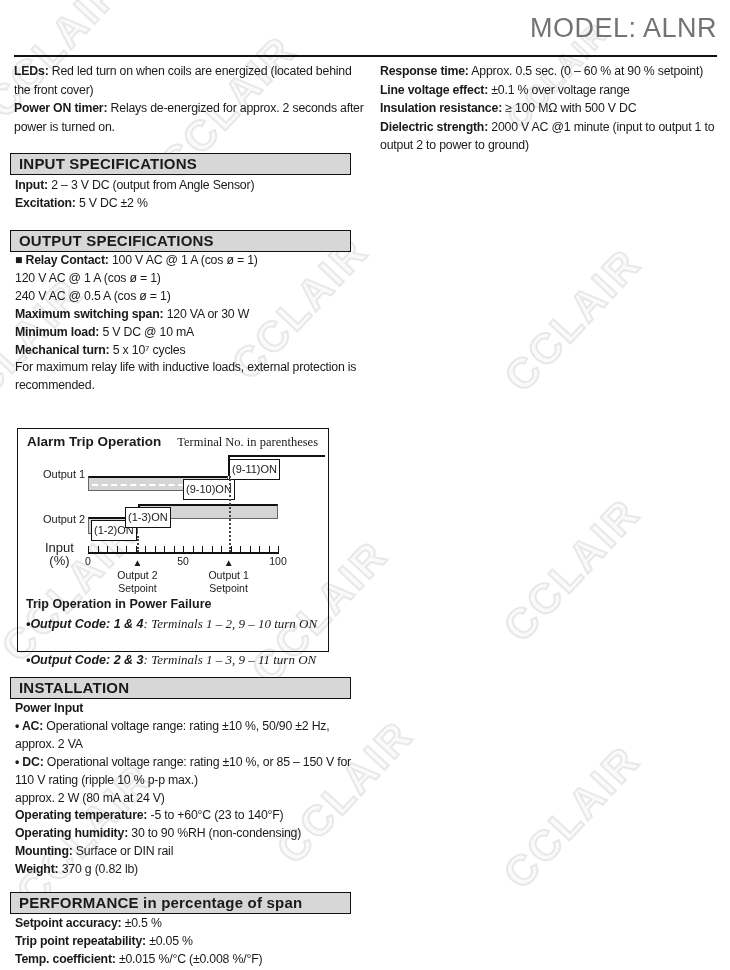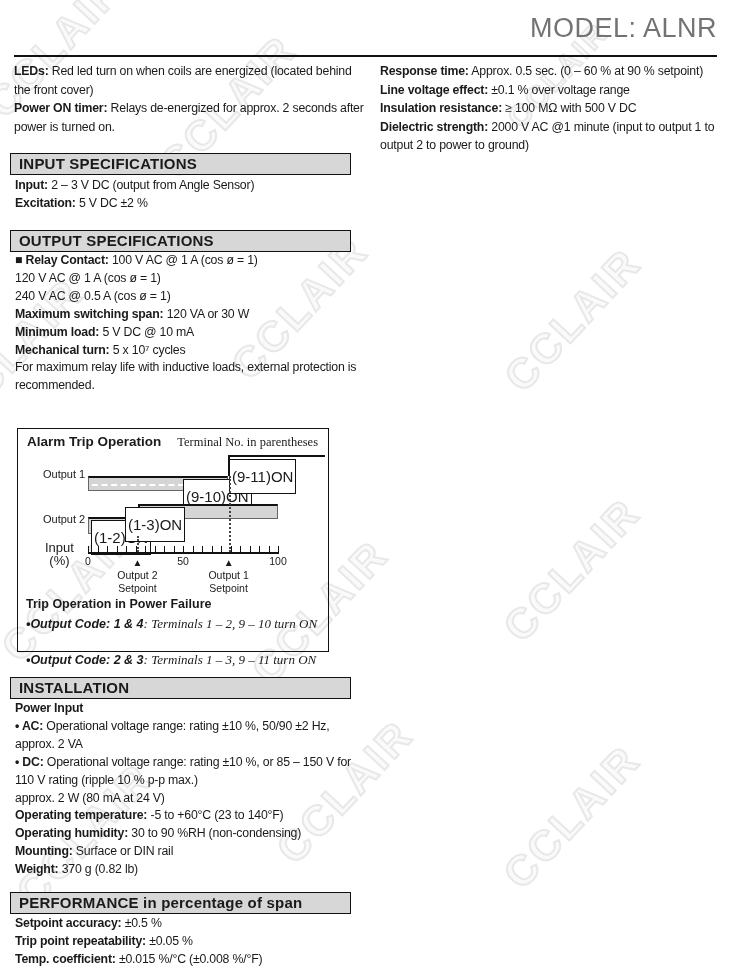--- a/index.html
+++ b/index.html
@@ -25,22 +25,22 @@
         padding:1px 0 2px 8px;}
   
   .dbox{position:absolute;left:17px;top:428px;width:310px;height:222px;border:1.5px solid #111;}
   .dtitle{position:absolute;left:9px;top:5px;font-size:13.5px;white-space:nowrap;}
   .dtitle .serif{font-size:12.5px;font-weight:normal;margin-left:16px;}
   .chan{position:absolute;font-size:11px;}
   .band{position:absolute;background:var(--band-fill,#d5d5d5);border:1px solid #666;border-top:2px solid #111;box-sizing:border-box;}
   .band.step{border-left:2px solid #111;}
   .hline{position:absolute;height:0;border-top:2px solid #111;}
   .vline{position:absolute;width:0;border-left:2px solid #111;}
-  .onbox{position:absolute;background:#fff;border:1px solid #111;font-size:15px;
-        line-height:11px;padding:11px 2px;white-space:nowrap;}
+  .onbox{position:absolute;background:#fff;border:1px solid #111;font-size:11px;
+        line-height:11px;padding:4px 2px;white-space:nowrap;}
   .dash{position:absolute;left:3px;top:6px;width:92px;height:0;border-top:2px dashed #fff;}
   .dotline{position:absolute;width:0;border-left:2px dotted #444;}
   .axis{position:absolute;left:70px;top:123px;width:191px;height:1.5px;background:#111;}
   .tick{position:absolute;top:-6px;width:1px;height:6px;background:#111;}
   .ticklabel{position:absolute;top:126px;font-size:10.5px;transform:translateX(-50%);}
   .tri{position:absolute;top:128px;font-size:10px;transform:translateX(-50%);}
   .spl{position:absolute;top:140px;font-size:10.5px;line-height:13px;text-align:center;transform:translateX(-50%);}
   .axname{position:absolute;left:27px;top:112px;font-size:13px;line-height:13px;text-align:center;}
   .dfoot{position:absolute;left:8px;top:168px;font-size:12.5px;font-weight:bold;}
   .dcode{position:absolute;left:8px;font-size:12.5px;white-space:nowrap;font-style:italic;}

